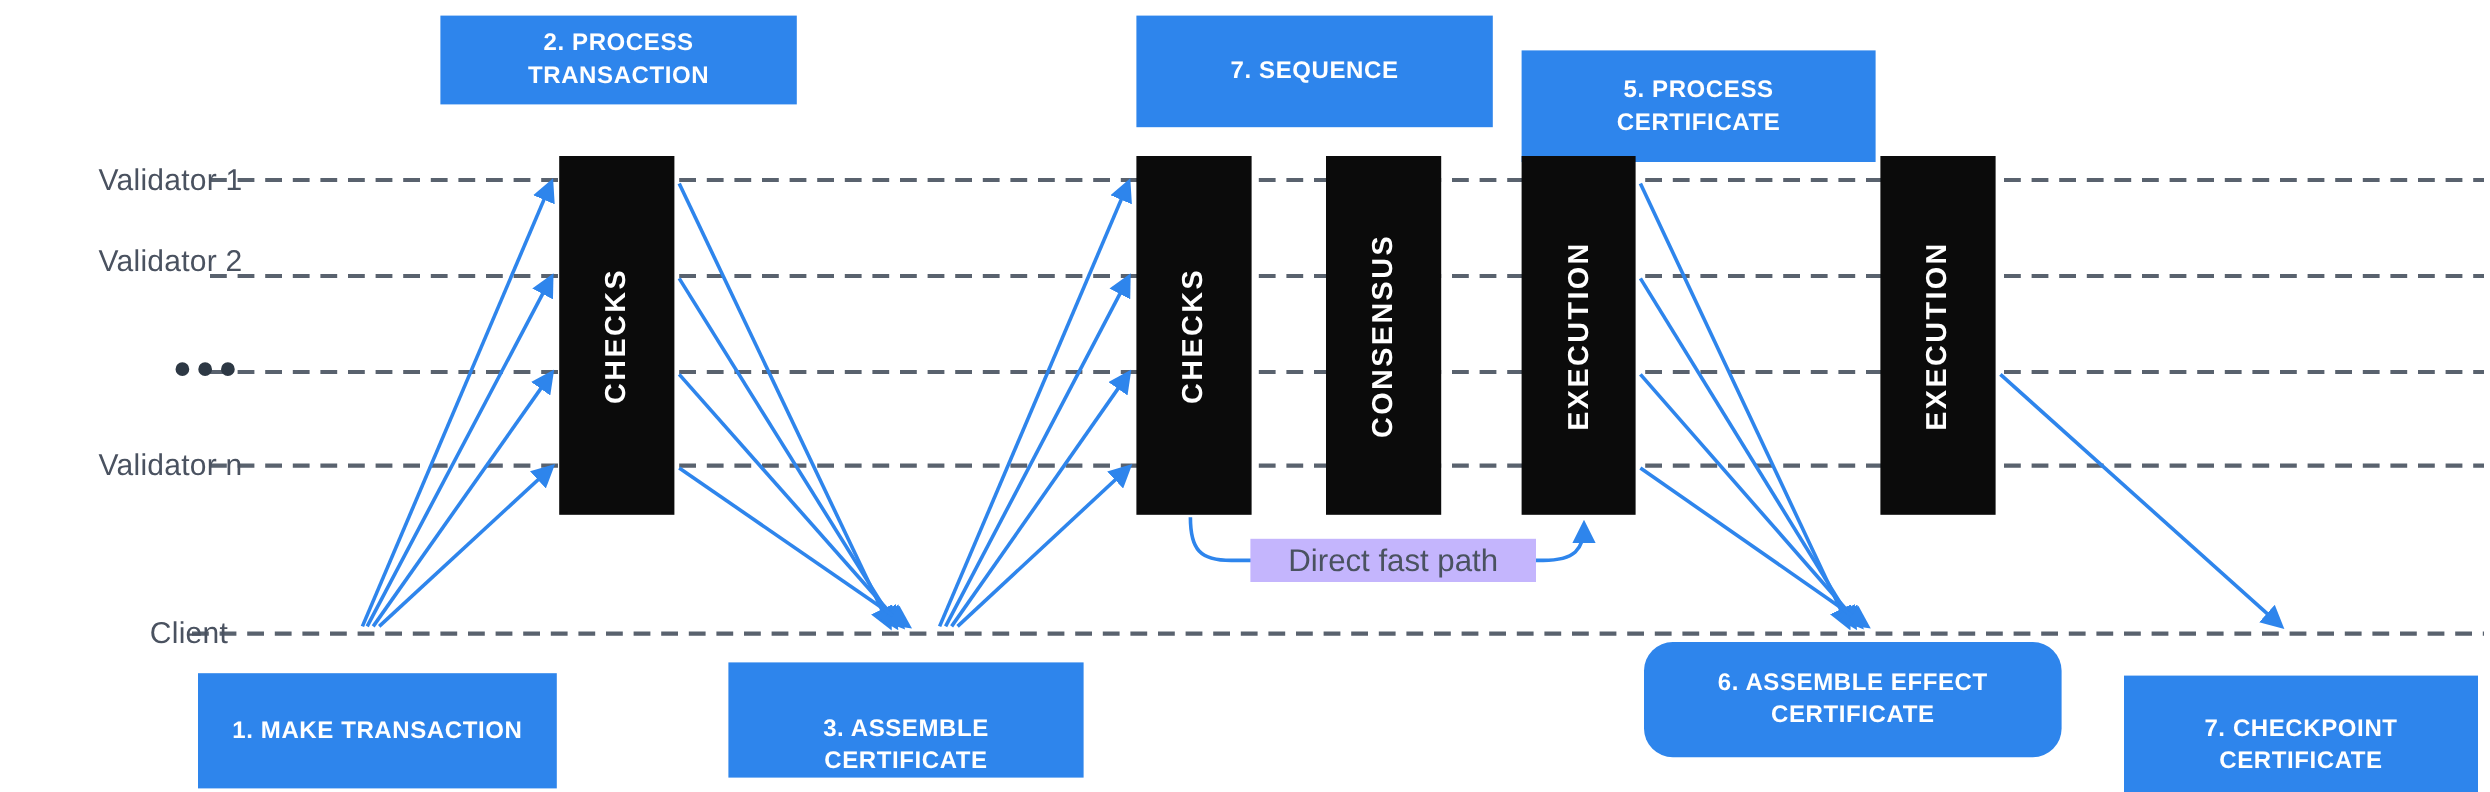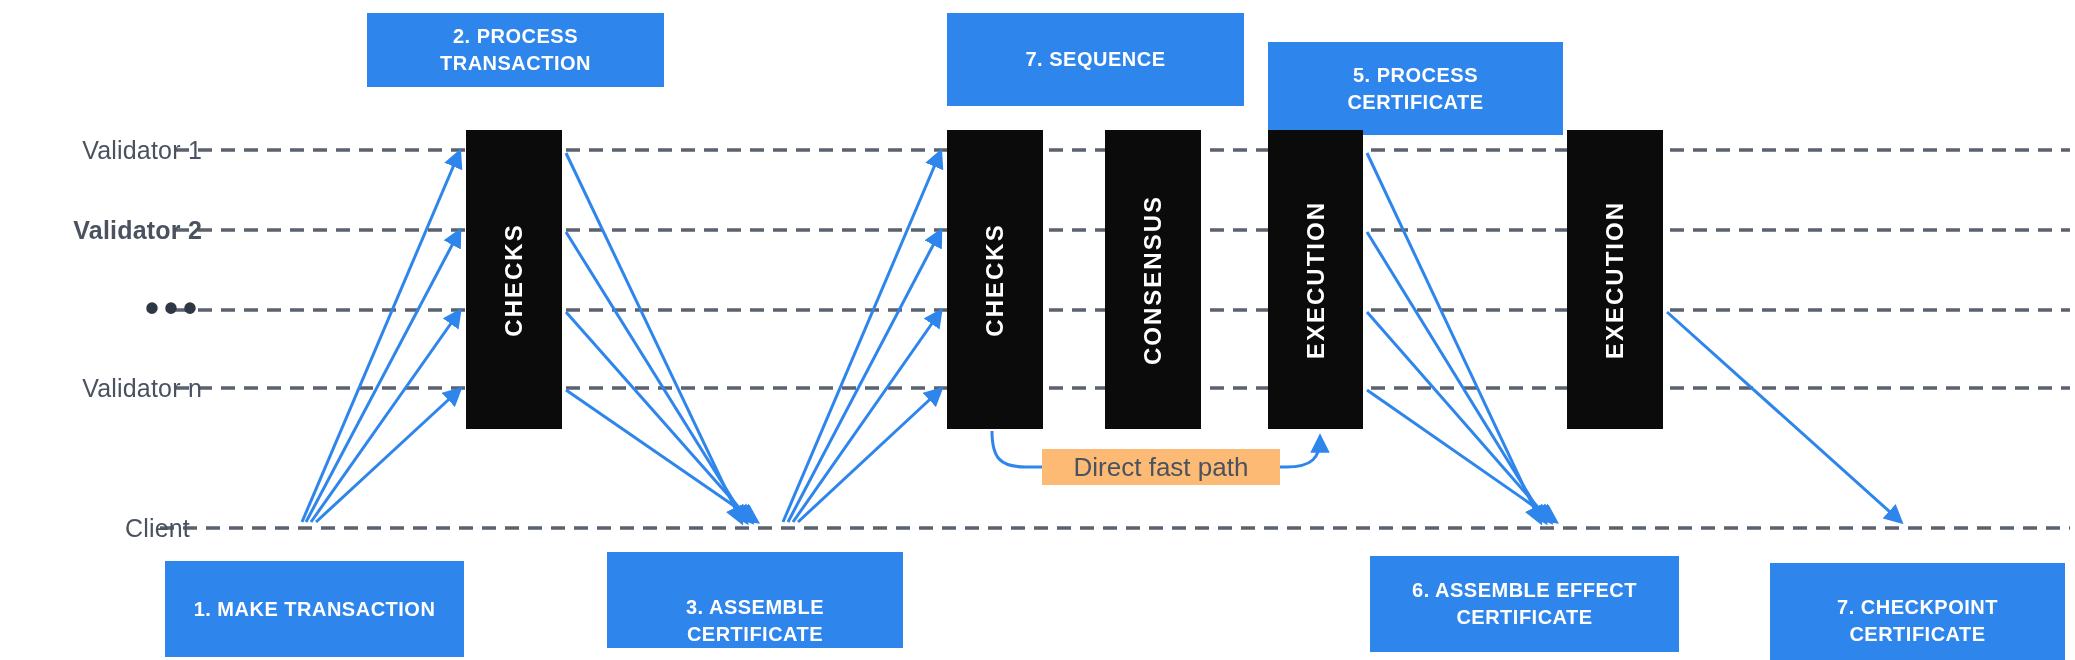--- a/index.html
+++ b/index.html
@@ -72,21 +72,21 @@
     font-size: 24px;
     font-weight: 700;
     letter-spacing: 2px;
   }
   .fastpath-label {
     position: absolute;
     left: 1042px;
     top: 449px;
     width: 238px;
     text-align: center;
-    background: #fdba74;
+    background: #c4b5fd;
     color: #4a5260;
     font-size: 26px;
     font-weight: 500;
     line-height: 36px;
     white-space: nowrap;
   }
 </style>
 </head>
 <body>
 
@@ -136,21 +136,21 @@
     </g>
 
     <g stroke="#2e85ec" stroke-width="3" fill="none">
       <line x1="1667" y1="312" x2="1900" y2="521" marker-end="url(#ah)"></line>
     </g>
 
     <path d="M 992 431 C 992 458 1000 467 1026 467 L 1286 467 C 1312 467 1320 458 1320 438" stroke="#2e85ec" stroke-width="3" fill="none" marker-end="url(#ah)"></path>
   </svg>
 
   <div class="lane-label" style="top:134px;">Validator 1</div>
-  <div class="lane-label" style="top:214px;font-weight:bold;">Validator 2</div>
+  <div class="lane-label" style="top:202px;">Validator 2</div>
   <div class="lane-label dots" style="top:292px;">•••</div>
   <div class="lane-label" style="top:372px;">Validator n</div>
   <div class="lane-label" style="top:512px; width:148px;">Client</div>
 
   <div class="phase-box" style="left:367px; top:13px; width:297px; height:74px;">
     <span>2. PROCESS TRANSACTION</span>
   </div>
   <div class="phase-box" style="left:947px; top:13px; width:297px; height:93px;">
     <span>7. SEQUENCE</span>
   </div>
@@ -173,21 +173,21 @@
   <div class="stage-box" style="left:1567px; top:130px; width:96px; height:299px;">
     <span>EXECUTION</span>
   </div>
 
   <div class="phase-box" style="left:165px; top:561px; width:299px; height:96px;">
     <span>1. MAKE TRANSACTION</span>
   </div>
   <div class="phase-box" style="left:607px; top:552px; width:296px; height:96px;align-items:flex-end;">
     <span>3. ASSEMBLE CERTIFICATE</span>
   </div>
-  <div class="phase-box" style="left:1370px; top:556px; width:309px; height:96px;">
+  <div class="phase-box" style="left:1370px; top:535px; width:348px; height:96px;border-radius:24px;">
     <span>6. ASSEMBLE EFFECT CERTIFICATE</span>
   </div>
   <div class="phase-box" style="left:1770px; top:563px; width:295px; height:116px;">
     <span>7. CHECKPOINT CERTIFICATE</span>
   </div>
 
   <div class="fastpath-label">Direct fast path</div>
 
 </div>
 

